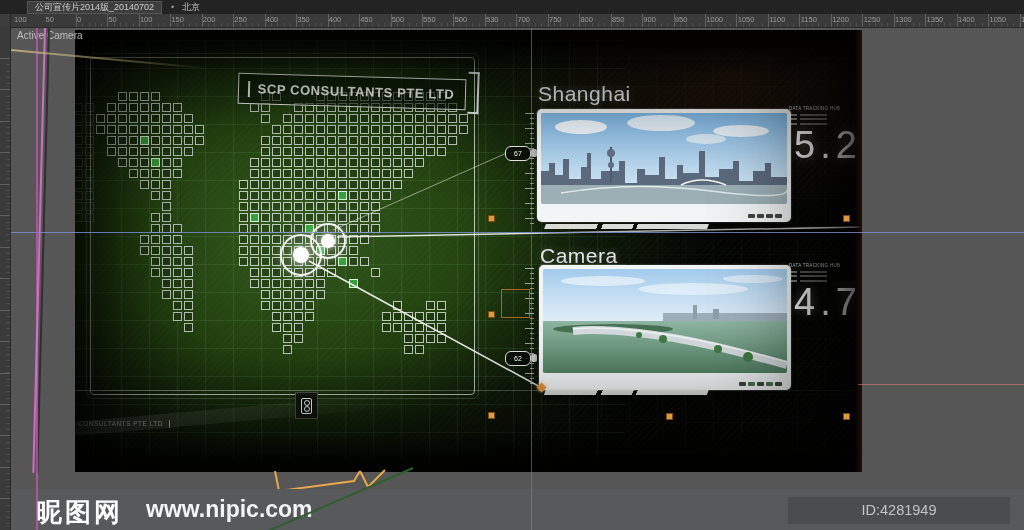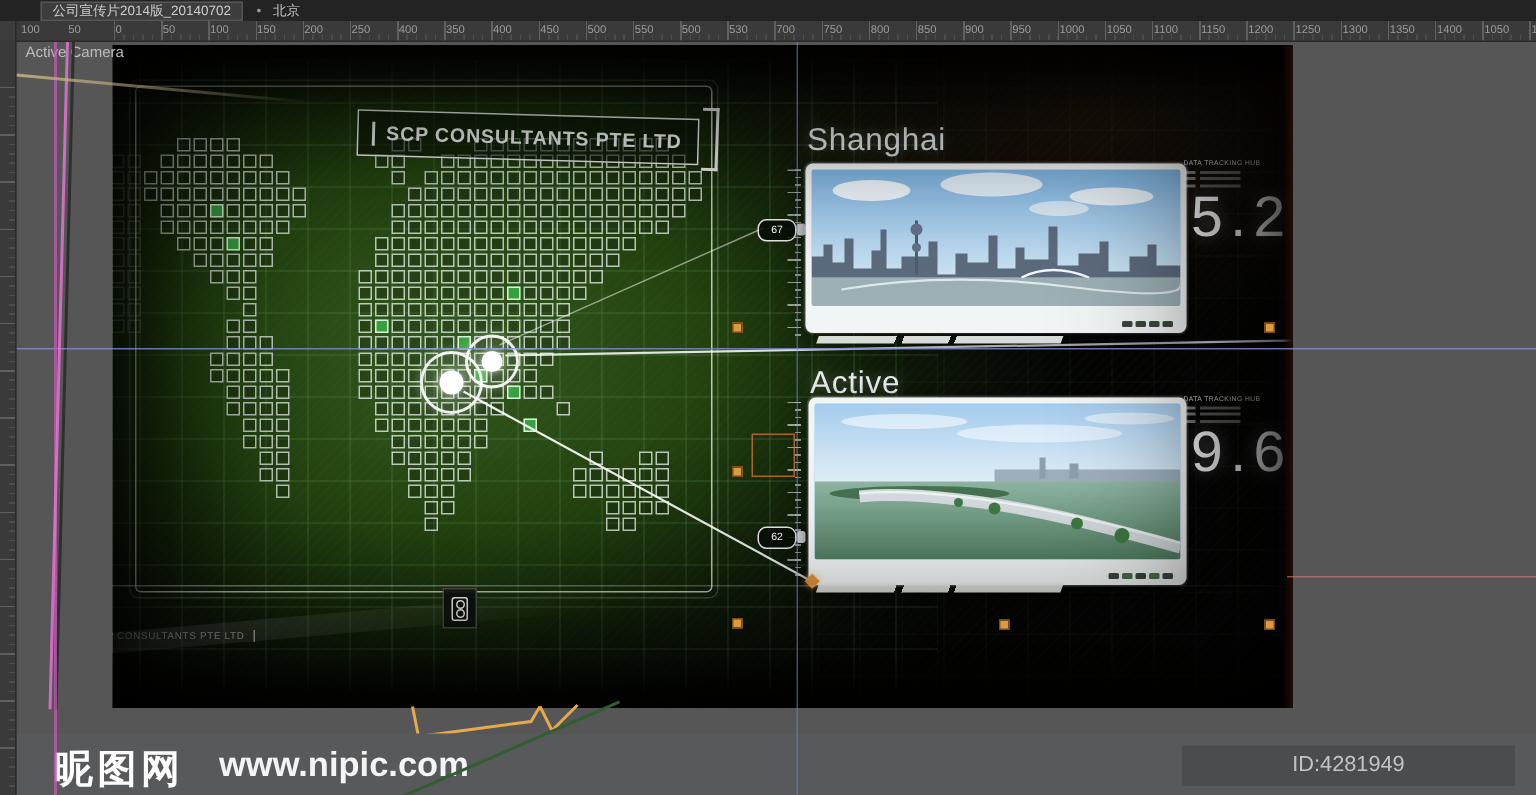--- a/index.html
+++ b/index.html
@@ -680,21 +680,21 @@
             <b></b>
             <i></i>
           </div>
         <div class="hub-row">
             <b></b>
             <i></i>
           </div>
       </div>
       <div class="big-num" style="left:719px;top:94px;">5.2</div>
 
-      <div class="city-label" style="left:465px;top:214px;">Active</div>
+      <div class="city-label" style="left:465px;top:214px;">Camera</div>
       <div class="tickstrip" style="left:450px;top:238px;height:120px;"></div>
       <div class="tag" style="left:430px;top:321px;">62</div>
       <div class="panel" style="left:464px;top:235px;width:252px;height:125px;">
         <div class="photo" style="left:4px;top:4px;width:244px;height:104px;">
           <svg width="244" height="104" viewBox="0 0 244 104">
             <defs>
               <linearGradient id="sky2" x1="0" y1="0" x2="0" y2="1">
                 <stop offset="0" stop-color="#a3cbec"></stop>
                   <stop offset="1" stop-color="#e8f3fa"></stop>
               </linearGradient>
@@ -738,21 +738,21 @@
           </div>
         <div class="hub-row">
             <b></b>
             <i></i>
           </div>
         <div class="hub-row">
             <b></b>
             <i></i>
           </div>
       </div>
-      <div class="big-num" style="left:719px;top:251px;">9.6</div>
+      <div class="big-num" style="left:719px;top:251px;">4.7</div>
 
       <div class="footer-line"></div>
       <div class="streak"></div>
       <div class="emblem-box">
         <div class="emblem"></div>
       </div>
       <div class="company-en">SCP CONSULTANTS PTE LTD</div>
 
       <div class="topfade"></div>
       <div class="botfade"></div>

